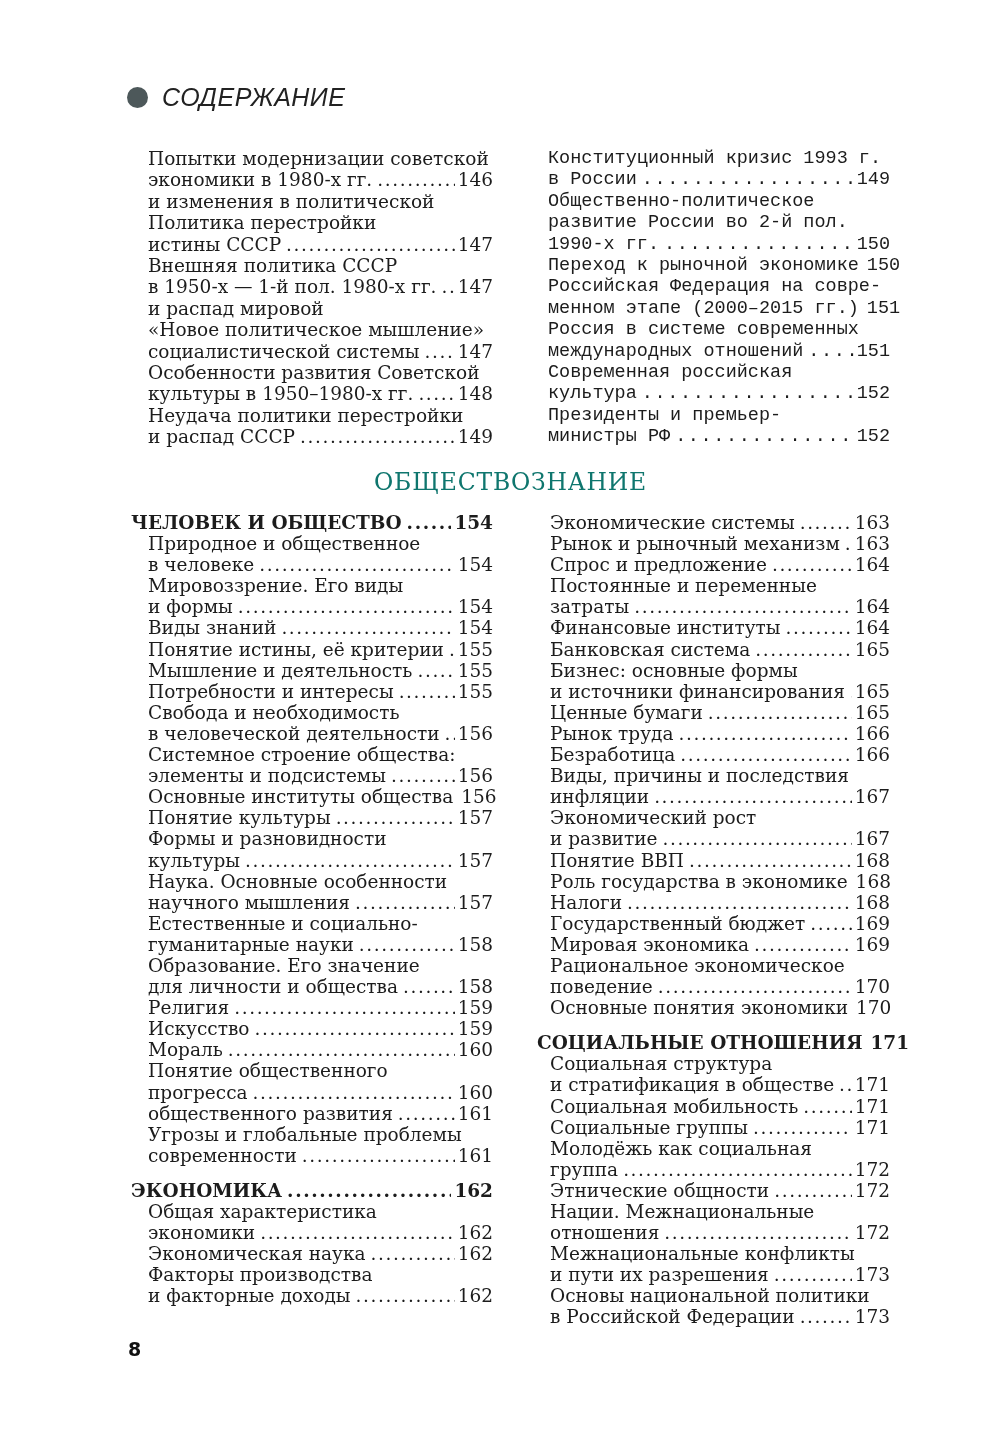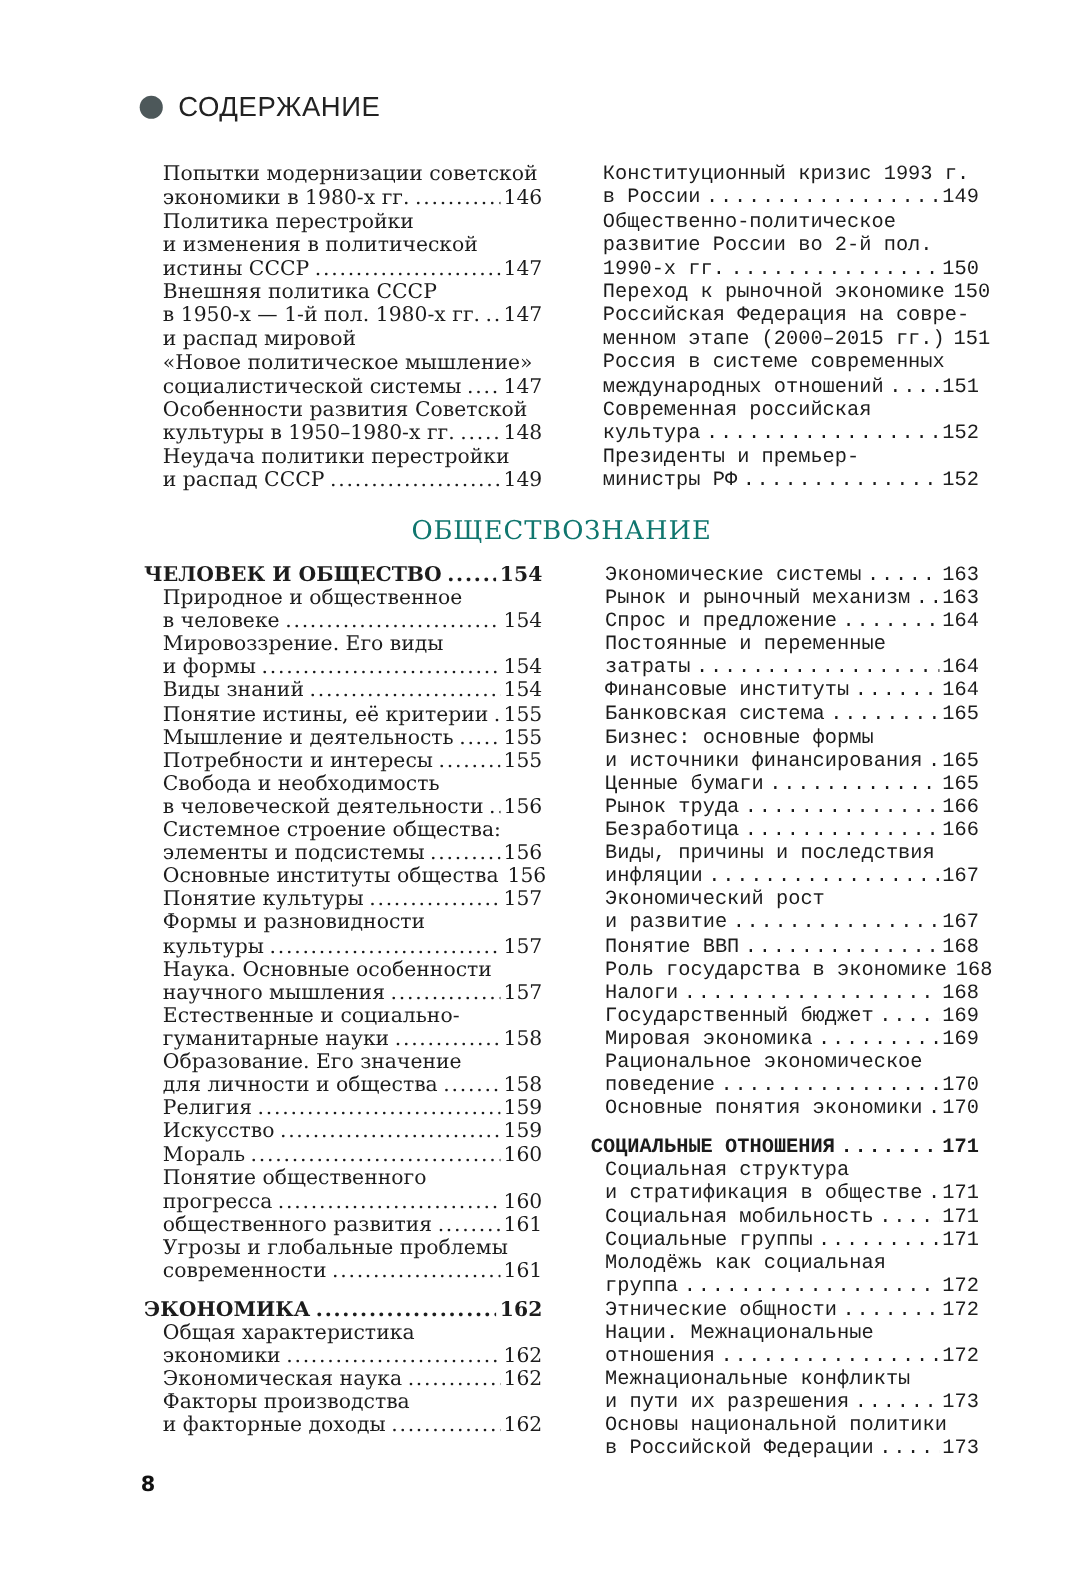--- a/index.html
+++ b/index.html
@@ -11,38 +11,38 @@
   .page{
     position:relative;
     width:986px;height:1447px;
     background:#ffffff;
     color:#1c1c1c;
     overflow:hidden;
   }
   
   .hdr{
     position:absolute;left:127px;top:87px;
-    display:flex;align-items:center;gap:14px;
+    display:flex;align-items:center;gap:14px;font-style:italic;
   }
   .hdr .bullet{
     width:21px;height:21px;border-radius:50%;
     background:#4d585a;flex:0 0 auto;
   }
   .hdr .title{
     font-family:"Liberation Sans", sans-serif;
     font-size:25px;font-weight:400;
     color:#222222;letter-spacing:0.5px;
     line-height:21px;
   }
   
   .col{position:absolute;font-size:18.5px;}
   .col-top-left {left:148px;top:148px;width:345px;line-height:21.4px;}
   .col-top-right{left:548px;top:148px;width:342px;line-height:21.4px;font-family:Liberation Mono, monospace;}
   .col-bot-left {left:131px;top:512px;width:362px;line-height:21.1px;}
-  .col-bot-right{left:537px;top:512px;width:353px;line-height:21.1px;font-family:Liberation Mono, monospace;}
+  .col-bot-right{left:537px;top:512px;width:353px;line-height:21.1px;}
   .col-bot-left  .entry{padding-left:17px;}
   .col-bot-right .entry{padding-left:13px;}
   .entry.head{padding-left:0;font-weight:700;}
   .entry.gap{margin-top:14px;}
   .line{display:flex;align-items:baseline;}
   .line .t{flex:0 0 auto;white-space:pre;}
   .line .leader{
     flex:1 1 0;min-width:0;overflow:hidden;
     white-space:nowrap;letter-spacing:1.6px;
     margin:0 1px 0 5px;
@@ -77,24 +77,24 @@
           <span class="t">Попытки модернизации советской</span>
         </div>
         <div class="line">
           <span class="t">экономики в 1980-х гг.</span>
           <span class="leader">..........................................................................................</span>
           <span class="pg">146</span>
         </div>
       </div>
       <div class="entry">
         <div class="line">
+          <span class="t">и изменения в политической</span>
+        </div>
+        <div class="line">
           <span class="t">Политика перестройки</span>
-        </div>
-        <div class="line">
-          <span class="t">и изменения в политической</span>
         </div>
         <div class="line">
           <span class="t">истины СССР</span>
           <span class="leader">..........................................................................................</span>
           <span class="pg">147</span>
         </div>
       </div>
       <div class="entry">
         <div class="line">
           <span class="t">Внешняя политика СССР</span>

